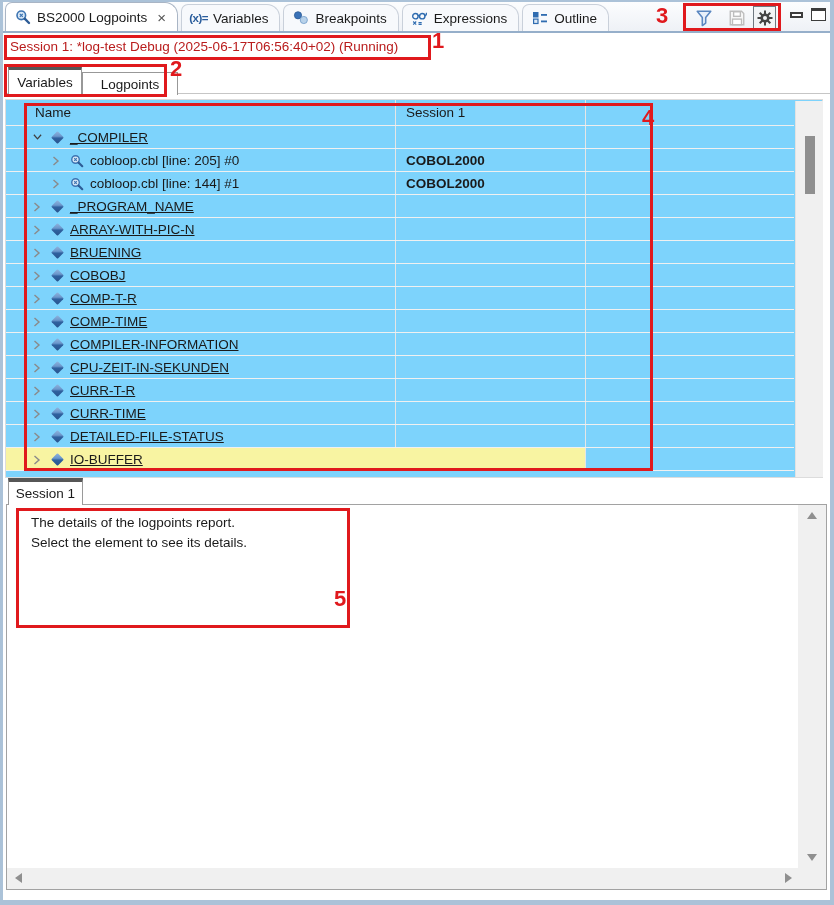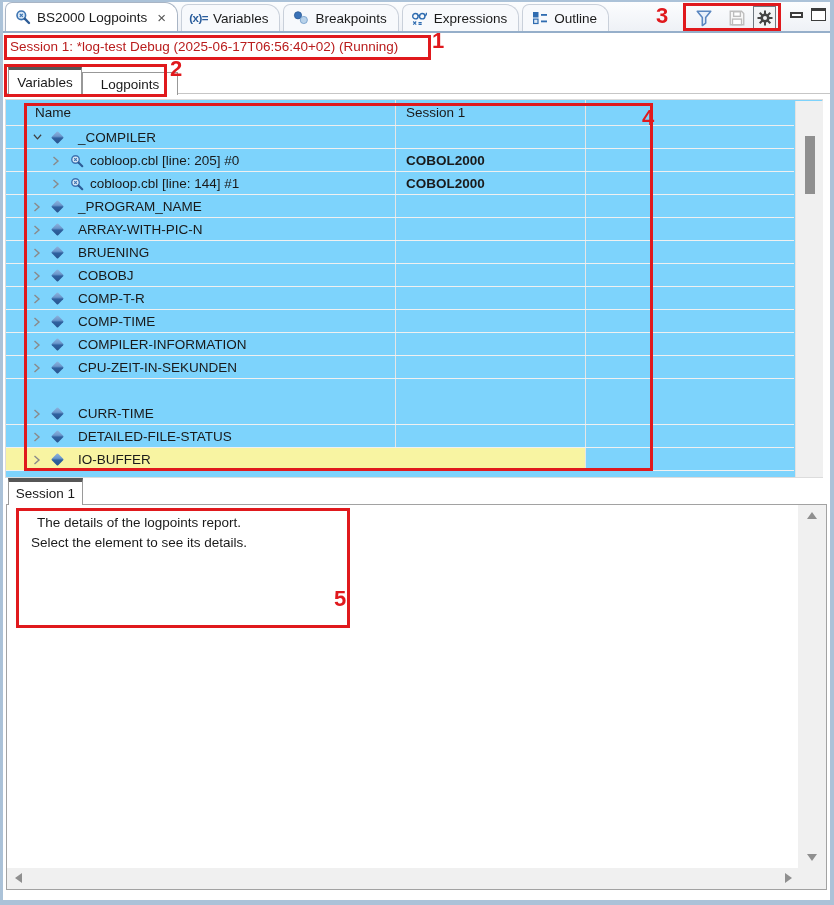--- a/index.html
+++ b/index.html
@@ -46,38 +46,38 @@
   .th-sess{position:absolute;left:400px;top:5px;}
   .trow{position:absolute;left:0;width:788px;height:23px;border-bottom:1px solid #f0f0f0;font-size:13.5px;}
   .trow.hl{background:linear-gradient(to right,#f8f4a2 0,#f8f4a2 579px,transparent 579px);}
   .chev{position:absolute;top:7px;display:inline-flex;}
   .trow.lvl0 .chev{left:27px;}
   .trow.lvl1 .chev{left:46px;}
   .ticon{position:absolute;top:4px;display:inline-flex;width:15px;height:15px;align-items:center;justify-content:center;}
   .trow.lvl0 .ticon{left:44px;}
   .trow.lvl1 .ticon{left:63px;}
   .tlabel{position:absolute;top:4px;white-space:nowrap;}
-  .trow.lvl0 .tlabel{left:72px;}
+  .trow.lvl0 .tlabel{left:64px;text-decoration:underline;}
   .trow.lvl1 .tlabel{left:84px;}
   .tval{position:absolute;left:400px;top:4px;font-weight:700;}
   .diamond{display:inline-block;width:9px;height:9px;transform:rotate(45deg);border-radius:1px;
            background:linear-gradient(135deg,#90b4dd 0%,#6b97cc 40%,#2f619f 55%,#27548e 100%);}
 
   
   .tscroll{position:absolute;left:789px;top:1px;width:28px;height:376px;background:#f0f0f0;border-left:1px solid #e2e2e2;}
   .tthumb{position:absolute;left:9px;top:35px;width:10px;height:58px;background:#8f8f8f;}
 
   
   .dtab{position:absolute;left:8px;top:478px;width:75px;height:27px;background:#fff;
         border:1px solid #9a9a9a;border-top:4px solid #565656;border-bottom:none;
         font-size:13.5px;display:flex;align-items:center;justify-content:center;z-index:3;}
   .dpane{position:absolute;left:6px;top:504px;width:821px;height:386px;background:#f0f0f0;border:1px solid #a2a2a2;}
   .dcontent{position:absolute;left:0;top:0;width:791px;height:363px;background:#fff;overflow:hidden;}
   .dtext{position:absolute;left:24px;top:8px;font-size:13.5px;line-height:20px;}
-  .dtext span{display:block;white-space:nowrap;text-align:center;}
+  .dtext span{display:block;white-space:nowrap;}
   .dvscroll{position:absolute;left:791px;top:0;width:28px;height:363px;background:#f0f0f0;}
   .dhscroll{position:absolute;left:0;top:363px;width:791px;height:21px;background:#f0f0f0;}
   .arr{position:absolute;width:0;height:0;}
   .arr.up{left:9px;top:7px;border-left:5px solid transparent;border-right:5px solid transparent;border-bottom:7px solid #8f8f8f;}
   .arr.down{left:9px;top:349px;border-left:5px solid transparent;border-right:5px solid transparent;border-top:7px solid #8f8f8f;}
   .arr.left{left:8px;top:5px;border-top:5px solid transparent;border-bottom:5px solid transparent;border-right:7px solid #8f8f8f;}
   .arr.right{left:778px;top:5px;border-top:5px solid transparent;border-bottom:5px solid transparent;border-left:7px solid #8f8f8f;}
 
   
   .rbox{position:absolute;border:3px solid #e0191d;z-index:10;pointer-events:none;}
@@ -328,20 +328,32 @@
           <svg viewBox="0 0 8 10" width="8" height="10">
             <path d="M1.5 1 L6 5 L1.5 9" fill="none" stroke="#8a8a8a" stroke-width="1.4"></path>
           </svg>
         </span>
       <span class="ticon">
           <i class="diamond"></i>
         </span>
       <span class="tlabel">CPU-ZEIT-IN-SEKUNDEN</span>
       <span class="tval"></span>
     </div>
+    <div class="trow lvl0" style="top:279px">
+      <span class="chev">
+          <svg viewBox="0 0 8 10" width="8" height="10">
+            <path d="M1.5 1 L6 5 L1.5 9" fill="none" stroke="#8a8a8a" stroke-width="1.4"></path>
+          </svg>
+        </span>
+      <span class="ticon">
+          <i class="diamond"></i>
+        </span>
+      <span class="tlabel">CURR-T-R</span>
+      <span class="tval"></span>
+    </div>
     <div class="trow lvl0" style="top:302px">
       <span class="chev">
           <svg viewBox="0 0 8 10" width="8" height="10">
             <path d="M1.5 1 L6 5 L1.5 9" fill="none" stroke="#8a8a8a" stroke-width="1.4"></path>
           </svg>
         </span>
       <span class="ticon">
           <i class="diamond"></i>
         </span>
       <span class="tlabel">CURR-TIME</span>

